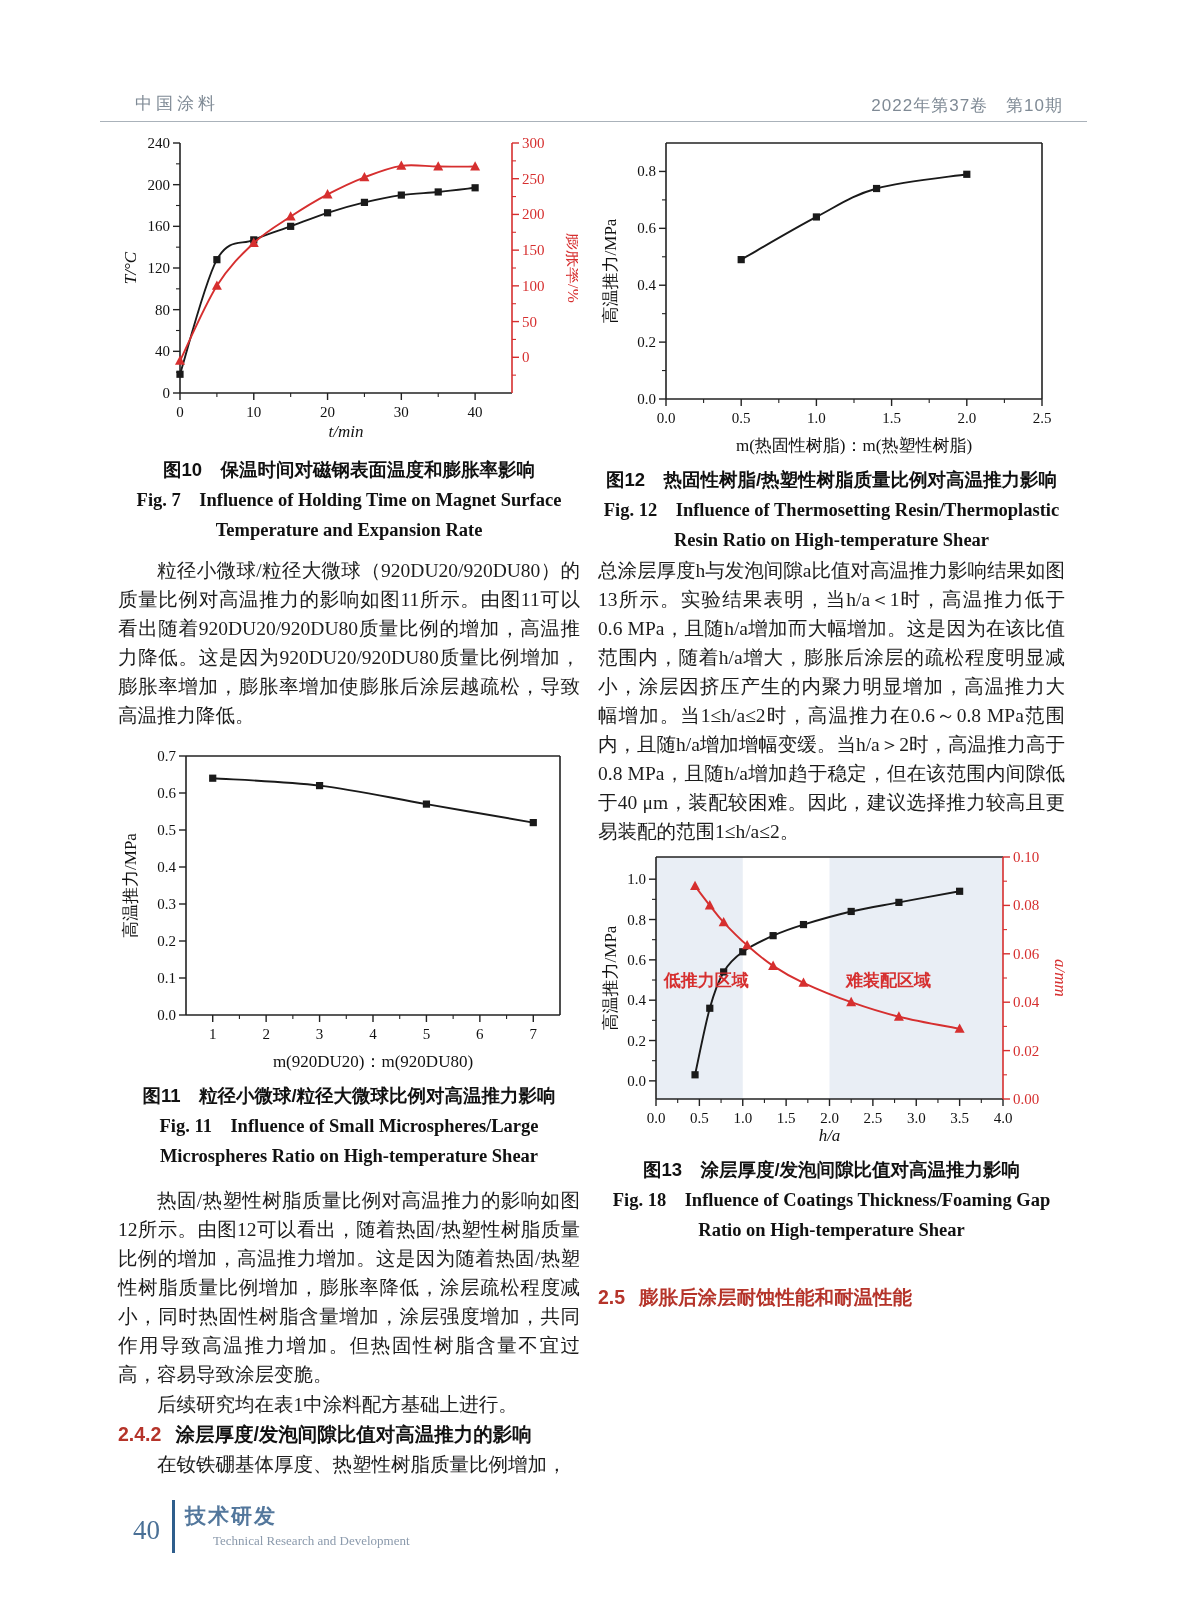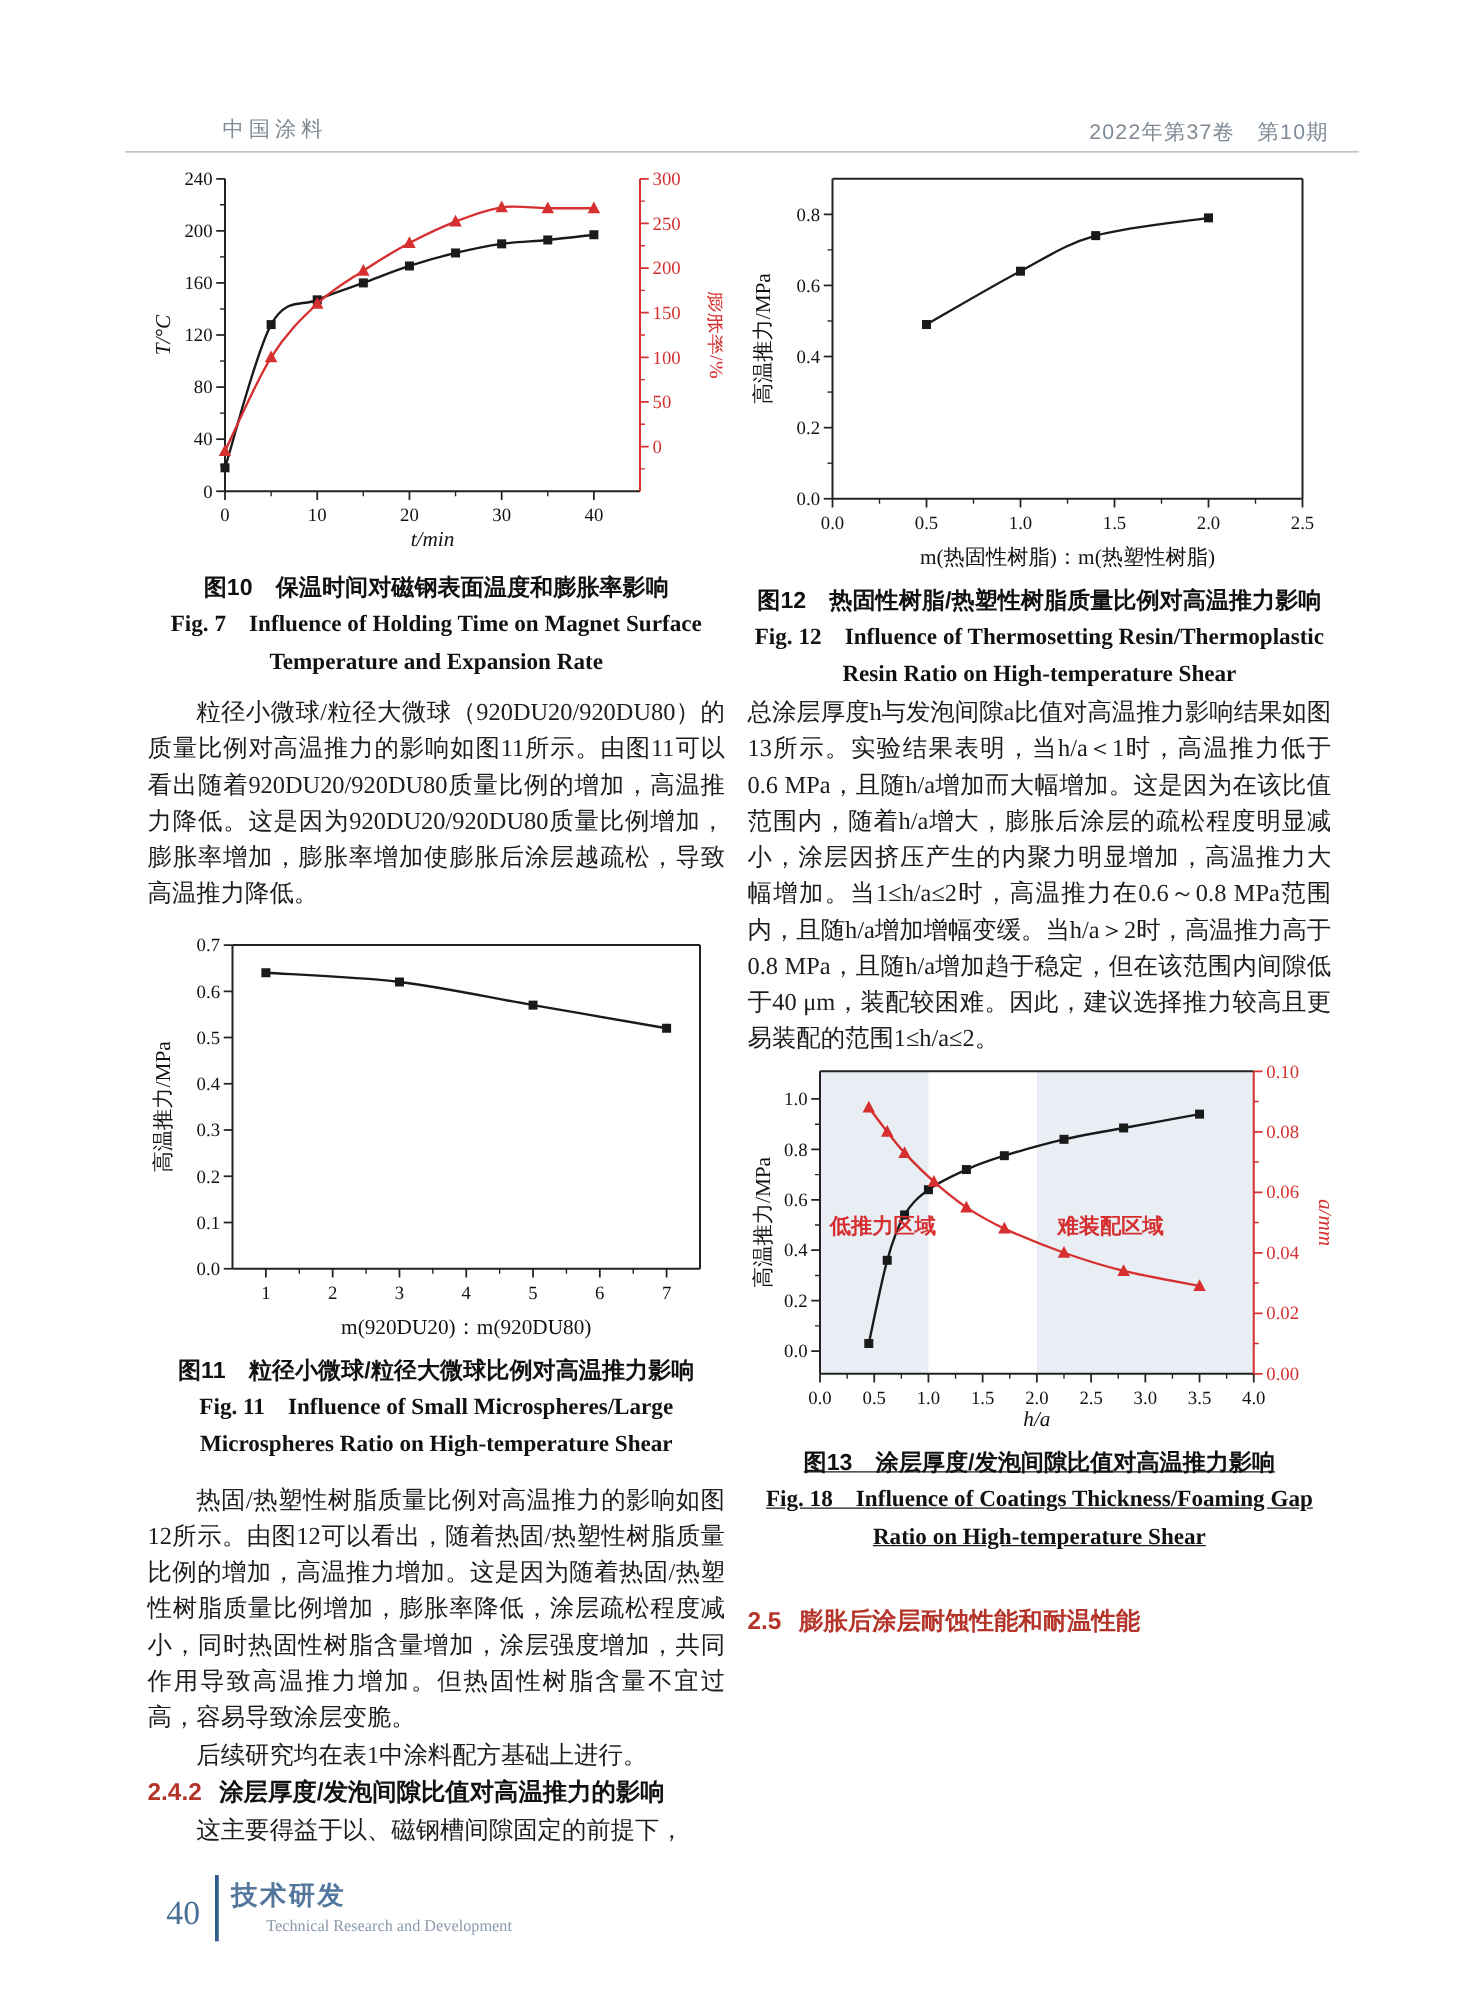--- a/index.html
+++ b/index.html
@@ -2,21 +2,21 @@
 <html><head>
 <meta charset="utf-8">
 <style>
   * { margin:0; padding:0; box-sizing:border-box; }
   html,body { background:#ffffff; }
   body { font-family:"Liberation Serif","DejaVu Serif",serif; color:#1c1c1c; }
   .page { position:relative; width:1187px; height:1600px; background:#ffffff; overflow:hidden; }
 
   
   .hdr-journal { position:absolute; left:135px; top:92px; font-size:17px; letter-spacing:4px;
-                 color:#7f8a95; font-family:"Liberation Sans",sans-serif;margin-left:43px; }
+                 color:#7f8a95; font-family:"Liberation Sans",sans-serif; }
   .hdr-issue   { position:absolute; right:124px; top:94px; font-size:17px; letter-spacing:1px;
                  color:#7f8a95; font-family:"Liberation Sans",sans-serif; }
   .hdr-rule    { position:absolute; left:100px; top:121px; width:987px; height:1px; background:#aab2ba; }
 
   
   .block { position:absolute; }
 
   .caption-cn { font-family:"Liberation Sans",sans-serif; font-weight:bold; font-size:18.5px;
                 text-align:center; color:#111; line-height:30px; }
   .caption-en { font-family:"Liberation Serif",serif; font-weight:bold; font-size:18.5px;
@@ -201,21 +201,21 @@
   </div>
 
   <div class="block para indent" style="left:118px; top:1186px; width:462px;">热固/热塑性树脂质量比例对高温推力的影响如图12所示。由图12可以看出，随着热固/热塑性树脂质量比例的增加，高温推力增加。这是因为随着热固/热塑性树脂质量比例增加，膨胀率降低，涂层疏松程度减小，同时热固性树脂含量增加，涂层强度增加，共同作用导致高温推力增加。但热固性树脂含量不宜过高，容易导致涂层变脆。</div>
 
   <div class="block para indent" style="left:118px; top:1390px; width:462px;">后续研究均在表1中涂料配方基础上进行。</div>
 
   <div class="block sec-heading" style="left:118px; top:1420px; width:462px;">
     <span class="sec-num">2.4.2</span><span class="sec-black">涂层厚度/发泡间隙比值对高温推力的影响</span>
   </div>
 
-  <div class="block para indent" style="left:118px; top:1450px; width:462px;">这主要得益于以、磁钢槽间隙固定的前提下，</div>
+  <div class="block para indent" style="left:118px; top:1450px; width:462px;">在钕铁硼基体厚度、热塑性树脂质量比例增加，</div>
 
   <div class="chart" style="left:600px; top:127px;" id="chart-fig12"><svg width="462" height="332" viewBox="0 0 462 332">
         <line x1="66" y1="16" x2="66" y2="272" stroke="#222" stroke-width="1.6"></line>
         <line x1="66" y1="272" x2="442" y2="272" stroke="#222" stroke-width="1.6"></line>
         <line x1="66" y1="16" x2="442" y2="16" stroke="#222" stroke-width="1.6"></line>
         <line x1="442" y1="16" x2="442" y2="272" stroke="#222" stroke-width="1.6"></line>
         <line x1="66" y1="272" x2="66" y2="279" stroke="#222" stroke-width="1.4"></line>
         <text x="66" y="296" text-anchor="middle" fill="#111" font-family="&quot;Liberation Serif&quot;,serif" font-size="15px">0.0</text>
         <line x1="141.2" y1="272" x2="141.2" y2="279" stroke="#222" stroke-width="1.4"></line>
         <text x="141.2" y="296" text-anchor="middle" fill="#111" font-family="&quot;Liberation Serif&quot;,serif" font-size="15px">0.5</text>
@@ -350,21 +350,21 @@
         <path d="M251.1875,151.8L256.1875,161.20000000000002L246.1875,161.20000000000002Z" fill="#d62f2f"></path>
         <path d="M298.9,166.31999999999996L303.9,175.71999999999997L293.9,175.71999999999997Z" fill="#d62f2f"></path>
         <path d="M359.625,178.42L364.625,187.82L354.625,187.82Z" fill="#d62f2f"></path>
         <text x="106.315" y="141.0666666666667" text-anchor="middle" fill="#d62f2f" font-family="&quot;Liberation Sans&quot;,sans-serif" font-size="17px" font-weight="bold">低推力区域</text>
         <text x="288.49" y="141.0666666666667" text-anchor="middle" fill="#d62f2f" font-family="&quot;Liberation Sans&quot;,sans-serif" font-size="17px" font-weight="bold">难装配区域</text>
         <text x="229.5" y="296" text-anchor="middle" fill="#111" font-family="&quot;Liberation Serif&quot;,serif" font-size="17px" font-style="italic">h/a</text>
         <text x="0" y="0" text-anchor="middle" fill="#111" font-family="&quot;Liberation Serif&quot;,serif" font-size="17px" font-style="normal" transform="translate(16,133) rotate(-90)">高温推力/MPa</text>
         <text x="0" y="0" text-anchor="middle" fill="#d62f2f" font-family="&quot;Liberation Serif&quot;,serif" font-size="17px" font-style="italic" transform="translate(455,133) rotate(90)">a/mm</text>
       </svg></div>
 
-  <div class="block" style="left:598px; top:1155px; width:467px;text-decoration:underline;">
+  <div class="block" style="left:598px; top:1155px; width:467px;">
     <div class="caption-cn">图13　涂层厚度/发泡间隙比值对高温推力影响</div>
     <div class="caption-en">Fig. 18　Influence of Coatings Thickness/Foaming Gap</div>
     <div class="caption-en">Ratio on High-temperature Shear</div>
   </div>
 
   <div class="block sec-heading" style="left:598px; top:1283px; width:467px;">
     <span class="sec-num">2.5</span><span class="sec-red">膨胀后涂层耐蚀性能和耐温性能</span>
   </div>
 
 

